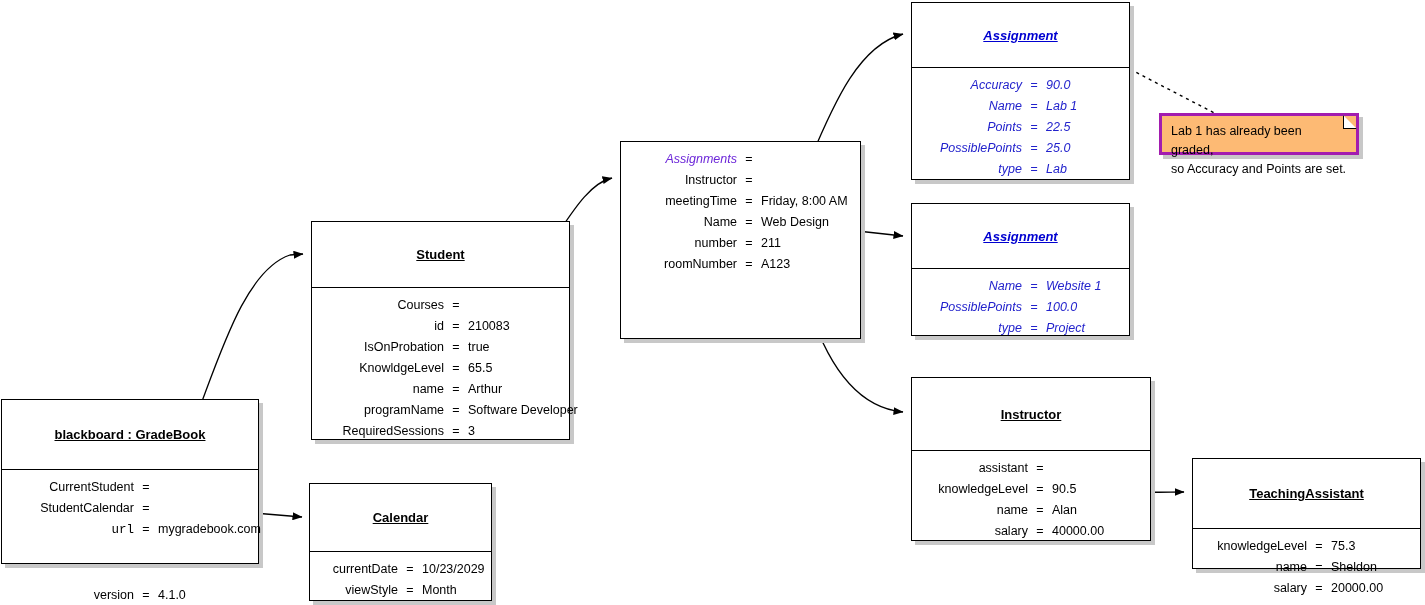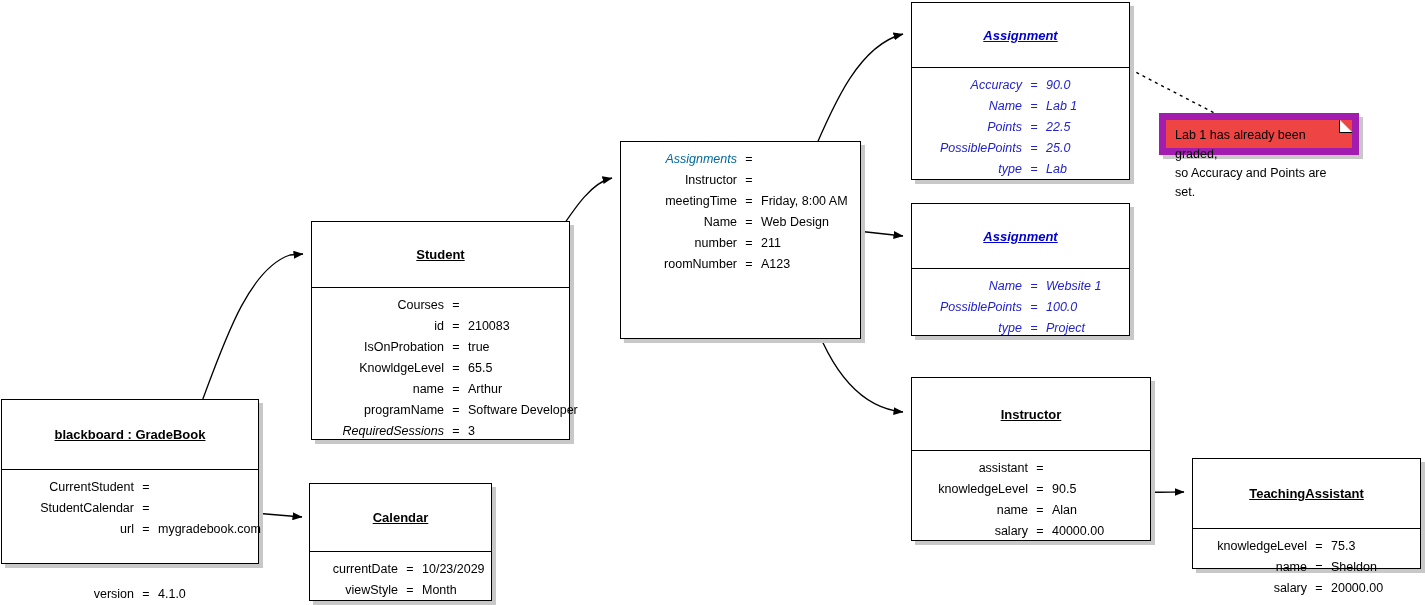--- a/index.html
+++ b/index.html
@@ -73,29 +73,29 @@
     padding-left: 7px;
     text-align: left;
   }
   .attr-row.blue .attr-name,
   .attr-row.blue .attr-eq,
   .attr-row.blue .attr-val {
     color: #2222cc;
     font-style: italic;
   }
   .attr-row.bluename .attr-name {
-    color: #0369a1;
+    color: #6d28d9;
     font-style: italic;
   }
   
   .note-box {
     position: absolute;
     box-sizing: border-box;
-    background: #ef4444;
-    border: 7px solid #a21caf;
+    background: #fdba74;
+    border: 3px solid #a21caf;
     box-shadow: 4px 4px 0 0 #c8c8c8;
     z-index: 6;
   }
   .note-fold {
     position: absolute;
     top: -1px;
     right: -1px;
     width: 13px;
     height: 13px;
     background: #ffffff;
@@ -147,21 +147,21 @@
       <span class="attr-name" style="width:122px;">CurrentStudent</span>
       <span class="attr-eq">=</span>
       <span class="attr-val"></span>
     </div>
     <div class="attr-row">
       <span class="attr-name" style="width:122px;">StudentCalendar</span>
       <span class="attr-eq">=</span>
       <span class="attr-val"></span>
     </div>
     <div class="attr-row">
-      <span class="attr-name" style="width:122px;">url</span>
+      <span class="attr-name" style="width:122px;font-family:Liberation Mono, monospace;">url</span>
       <span class="attr-eq">=</span>
       <span class="attr-val">mygradebook.com</span>
     </div>
     <div class="attr-row">
       <span class="attr-name" style="width:122px;margin-top:44px;">version</span>
       <span class="attr-eq">=</span>
       <span class="attr-val">4.1.0</span>
     </div>
   </div>
 </div>
@@ -195,21 +195,21 @@
       <span class="attr-name" style="width:122px;">name</span>
       <span class="attr-eq">=</span>
       <span class="attr-val">Arthur</span>
     </div>
     <div class="attr-row">
       <span class="attr-name" style="width:122px;">programName</span>
       <span class="attr-eq">=</span>
       <span class="attr-val">Software Developer</span>
     </div>
     <div class="attr-row">
-      <span class="attr-name" style="width:122px;font-style:italic;">RequiredSessions</span>
+      <span class="attr-name" style="width:122px;">RequiredSessions</span>
       <span class="attr-eq">=</span>
       <span class="attr-val">3</span>
     </div>
   </div>
 </div>
 
 <div class="obj-box" style="left:309px; top:483px; width:183px; height:118px;">
   <div class="obj-title-cell" style="height:68px;">
     <span class="obj-title">Calendar</span>
   </div>

